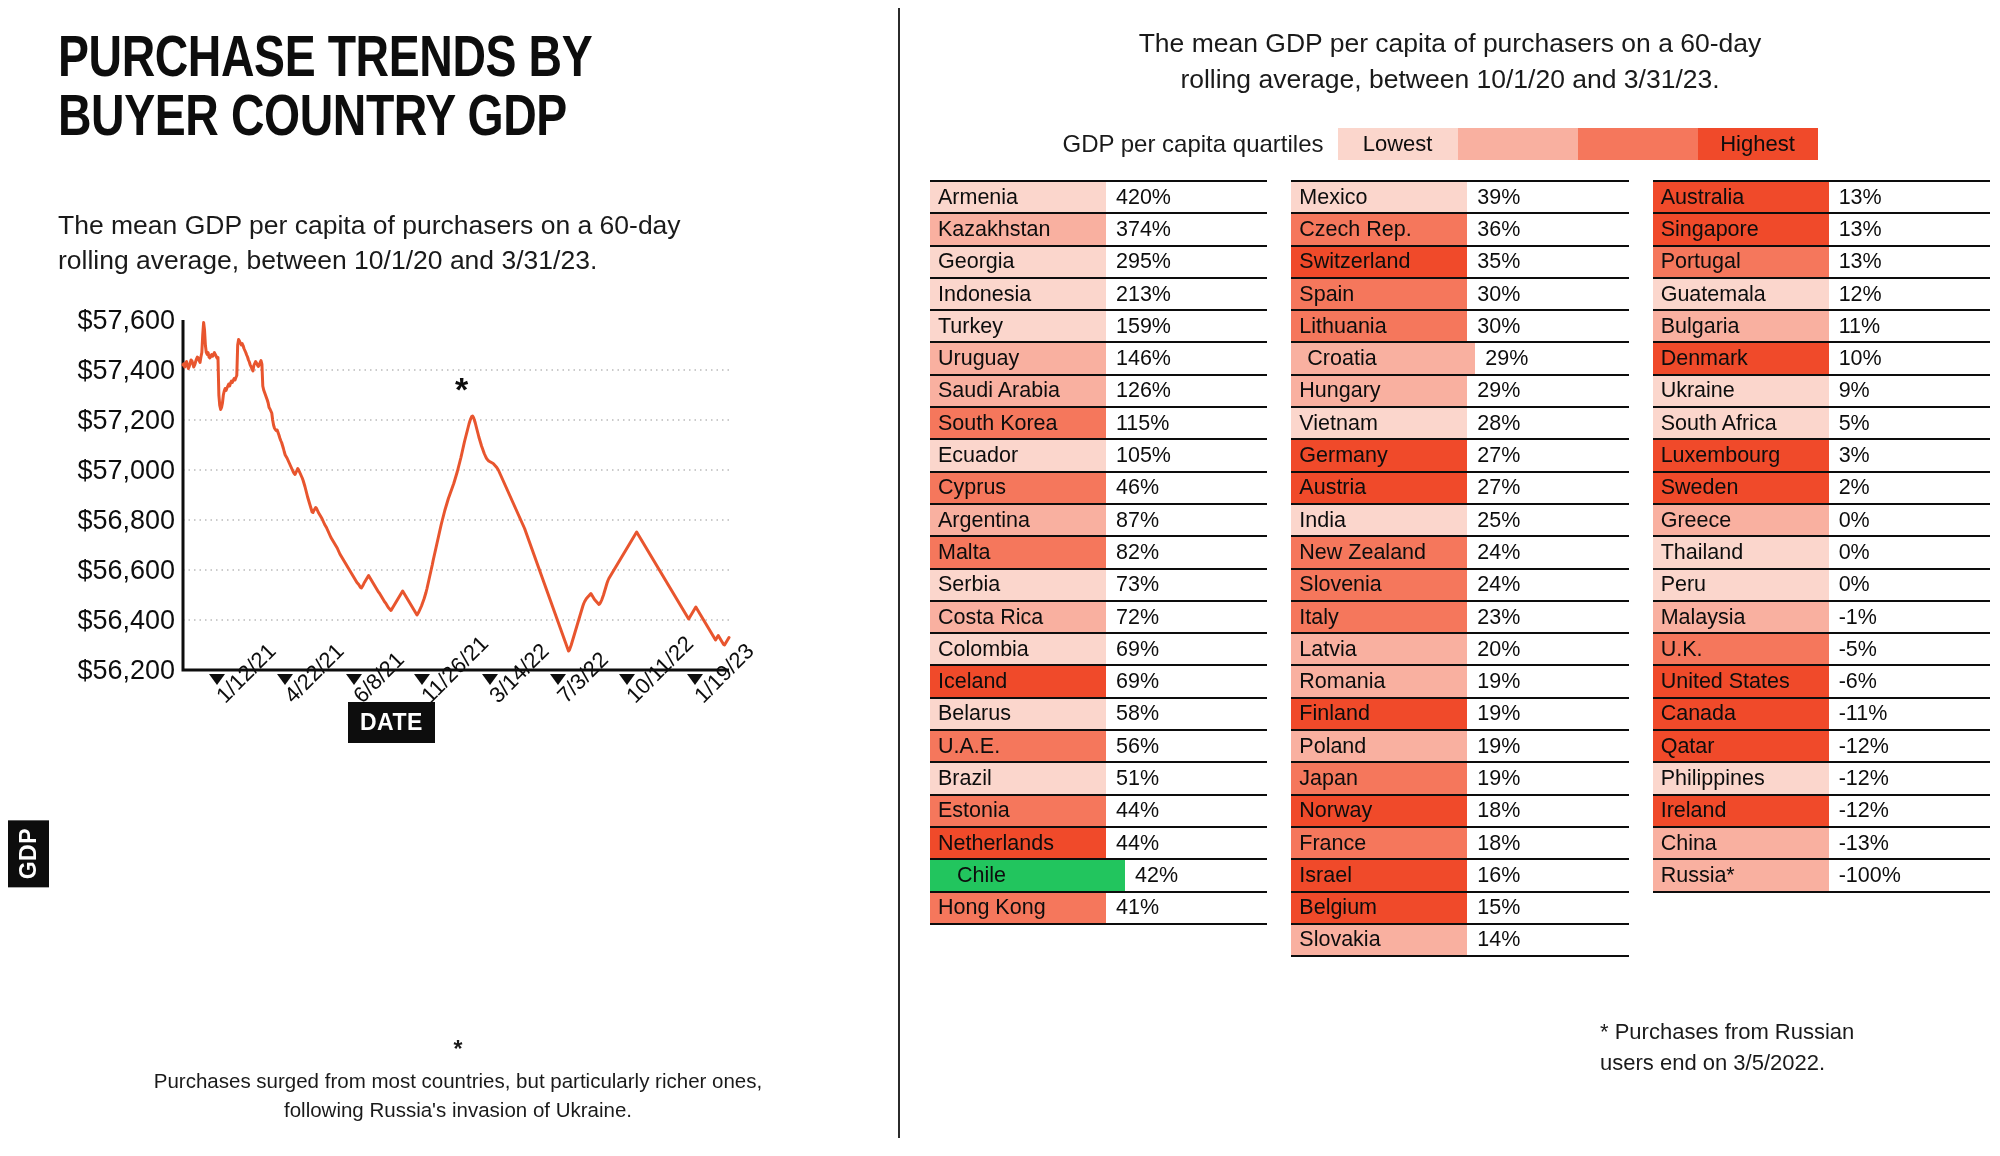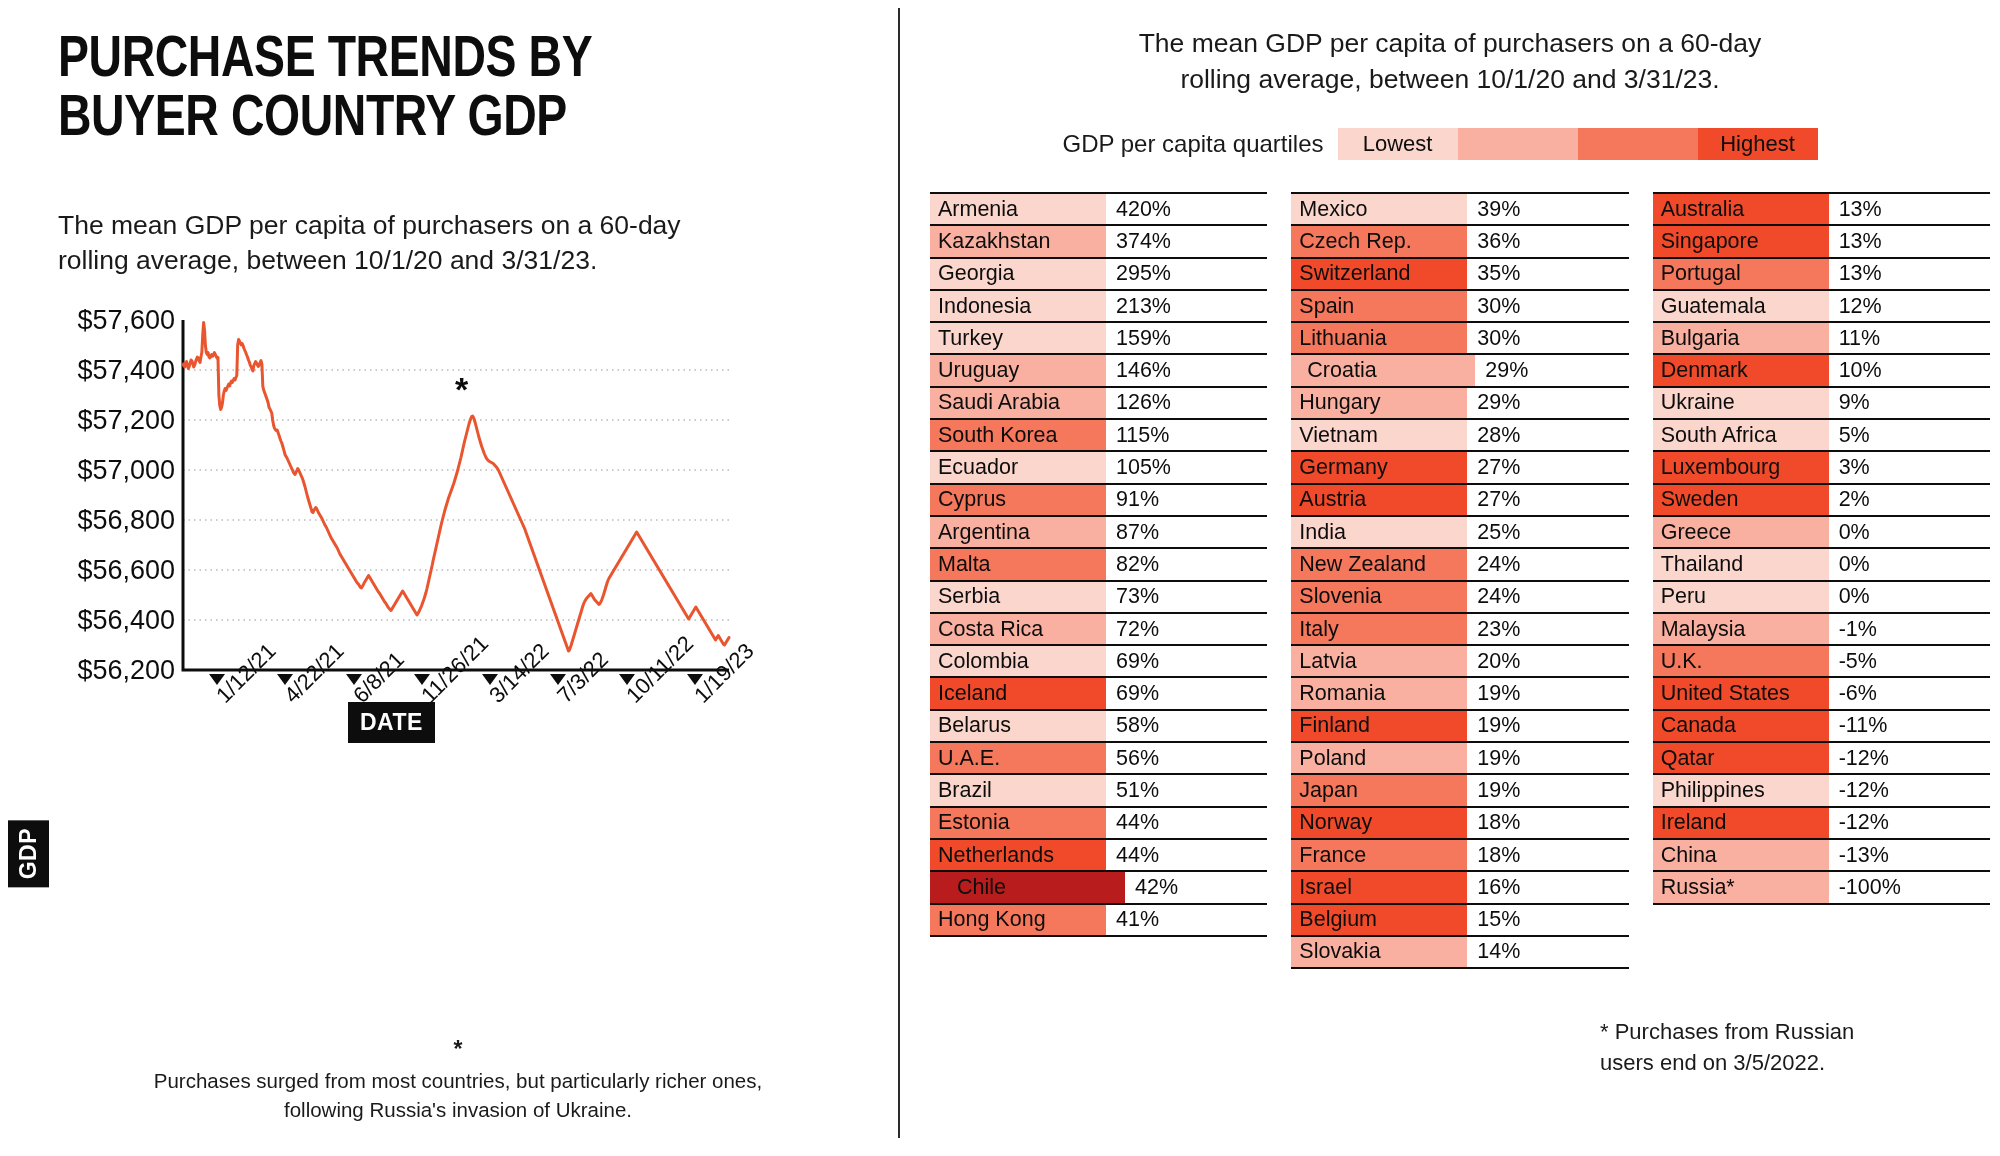--- a/index.html
+++ b/index.html
@@ -86,21 +86,21 @@
   }
   .legend-label{
     font-size:24px;color:#1a1a1a;margin-right:14px;white-space:nowrap;
   }
   .legend-swatch{
     width:120px;height:32px;display:flex;align-items:center;justify-content:center;
     font-size:22px;color:#0d0d0d;
   }
 
   .cols{
-    position:absolute;left:30px;top:192px;width:1060px;
+    position:absolute;left:30px;top:180px;width:1060px;
     display:flex;gap:24px;
   }
   .col{width:auto;flex:1;}
   .row{
     display:flex;height:30.3px;align-items:stretch;
     border-top:2.5px solid #0d0d0d;
   }
   .col .row:last-child{border-bottom:2.5px solid #0d0d0d;}
   .cell-country{
     flex:0 0 168px;display:flex;align-items:center;
@@ -228,21 +228,21 @@
           <div class="row">
             <div class="cell-country" style="background: rgb(245, 119, 92);">South Korea</div>
             <div class="cell-value">115%</div>
           </div>
           <div class="row">
             <div class="cell-country" style="background: rgb(251, 214, 204);">Ecuador</div>
             <div class="cell-value">105%</div>
           </div>
           <div class="row">
             <div class="cell-country" style="background: rgb(245, 119, 92);">Cyprus</div>
-            <div class="cell-value">91%</div>
+            <div class="cell-value">46%</div>
           </div>
           <div class="row">
             <div class="cell-country" style="background: rgb(249, 176, 160);">Argentina</div>
             <div class="cell-value">87%</div>
           </div>
           <div class="row">
             <div class="cell-country" style="background: rgb(245, 119, 92);">Malta</div>
             <div class="cell-value">82%</div>
           </div>
           <div class="row">
@@ -275,21 +275,21 @@
           </div>
           <div class="row">
             <div class="cell-country" style="background: rgb(245, 119, 92);">Estonia</div>
             <div class="cell-value">44%</div>
           </div>
           <div class="row">
             <div class="cell-country" style="background: rgb(240, 74, 42);">Netherlands</div>
             <div class="cell-value">44%</div>
           </div>
           <div class="row">
-            <div class="cell-country" style="background: #b91c1c; padding-left: 27px;">Chile</div>
+            <div class="cell-country" style="background: #22c55e; padding-left: 27px;">Chile</div>
             <div class="cell-value">42%</div>
           </div>
           <div class="row">
             <div class="cell-country" style="background: rgb(245, 119, 92);">Hong Kong</div>
             <div class="cell-value">41%</div>
           </div>
         </div>
         <div class="col">
           <div class="row">
             <div class="cell-country" style="background: rgb(251, 214, 204);">Mexico</div>

